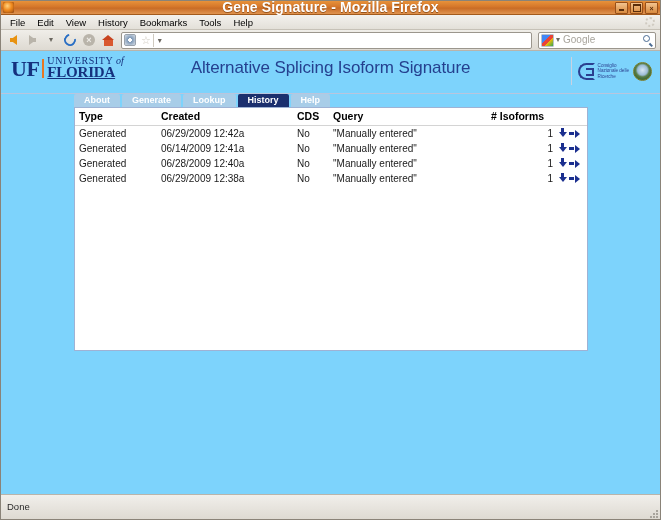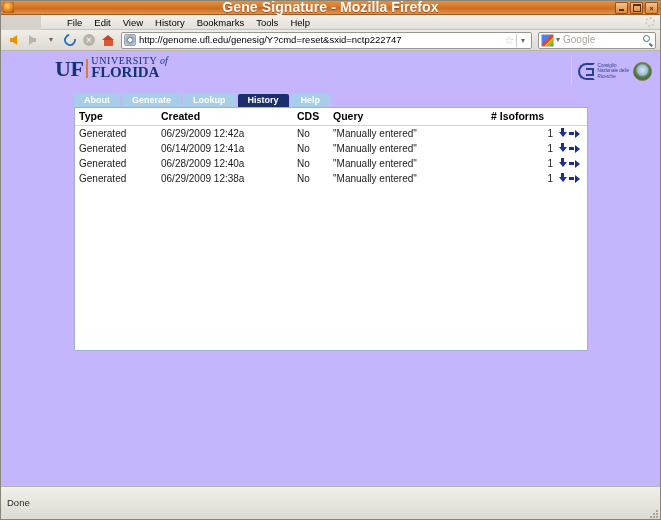--- a/index.html
+++ b/index.html
@@ -72,24 +72,23 @@
   .glyph-max { width:6px; height:5px; border:1px solid #5a2d0a; border-top-width:2px; }
   .glyph-cls { font-size:7px; font-weight:bold; color:#5a2d0a; }
 
   
   #menubar {
     height: 14px;
     background: linear-gradient(to bottom,#f3f1ed,#e3e0d9);
     border-bottom: 1px solid #c6c1b7;
     display: flex;
     align-items: center;
-    padding-left: 20px;
+    padding-left: 3px;
     flex: none;
     position: relative;
-    margin-left: 40px;
   }
   #menubar .mi {
     font-size: 9.5px;
     color: #000;
     padding: 0 6px;
     line-height: 13px;
     white-space: nowrap;
   }
   #menubar .spinner {
     position: absolute; right: 5px; top: 2px;
@@ -219,25 +218,24 @@
     width:7px;height:7px;border:1.5px solid #4a6b93;border-radius:50%;box-sizing:border-box;
   }
   #searchbox .magnifier::after {
     content:''; position:absolute; right:0; bottom:0;
     width:4px;height:1.5px;background:#4a6b93;transform:rotate(45deg);
   }
 
   
   #viewport {
     flex: 1 1 auto;
-    background: #c4b5fd;
+    background: #7dd3fc;
     position: relative;
     overflow: hidden;
     border-bottom: 1px solid #b9b4aa;
-    padding-left: 44px;
   }
 
   
   #pagehead {
     position: relative;
     height: 42px;
     border-bottom: 1px solid #b9c5dd;
   }
   #uflogo {
     position: absolute; left: 10px; top: 6px;
@@ -263,20 +261,21 @@
     line-height: 8px;
   }
   #uflogo .univ em { font-style: italic; letter-spacing: 0; }
   #uflogo .flor {
     font-family: "Liberation Serif", serif;
     font-weight: bold;
     font-size: 15px;
     color: #15317e;
     line-height: 15px;
     letter-spacing: -0.2px;
+    text-decoration: underline;
   }
   #pagetitle {
     position: absolute;
     left: 0; right: 0; top: 7px;
     text-align: center;
     font-size: 17px;
     color: #25408f;
     font-weight: normal;
     letter-spacing: -0.1px;
   }
@@ -399,21 +398,21 @@
   .arr-right::after {
     content:''; position:absolute; right:0; top:1.5px;
     width:0;height:0;
     border-top:4px solid transparent;
     border-bottom:4px solid transparent;
     border-left:5px solid #1b2f8f;
   }
 
   
   #statusbar {
-    height: 32px;
+    height: 24px;
     background: linear-gradient(to bottom,#f1efeb,#dedad2);
     display: flex;
     align-items: center;
     padding-left: 6px;
     flex: none;
     position: relative;
   }
   #statusbar .stext { font-size: 9.5px; color: #2b2b2b; line-height: 12px; }
   #statusbar .grip {
     position:absolute; right:2px; bottom:1px;
@@ -473,21 +472,20 @@
       </div>
     <div class="navbtn">
       <div class="homebtn">
           <div class="roof"></div>
           <div class="body"></div>
         </div>
     </div>
 
     <div id="urlbar">
       <div class="favicon"></div>
-      <div class="urltext">http://genome.ufl.edu/genesig/Y?cmd=reset&amp;sxid=nctp222747</div>
       <div class="star">☆</div>
       <div class="gobox">▾</div>
     </div>
 
     <div id="searchbox">
       <div class="gicon"></div>
       <span class="schev">▾</span>
       <div class="splaceholder">Google</div>
       <div class="magnifier"></div>
     </div>
@@ -498,20 +496,21 @@
     <div id="pagehead">
       <div id="uflogo">
         <div class="uf">UF</div>
         <div class="bar"></div>
         <div class="stack">
           <div class="univ"><span>UNIVERSITY </span><em>of</em></div>
           <div class="flor">FLORIDA</div>
         </div>
       </div>
 
+      <div id="pagetitle">Alternative Splicing Isoform Signature</div>
 
       <div id="cnrlogo">
         <div class="cmark"></div>
         <div class="ctext">
           <div>Consiglio</div>
           <div>Nazionale delle</div>
           <div>Ricerche</div>
         </div>
         <div class="cseal"></div>
       </div>

